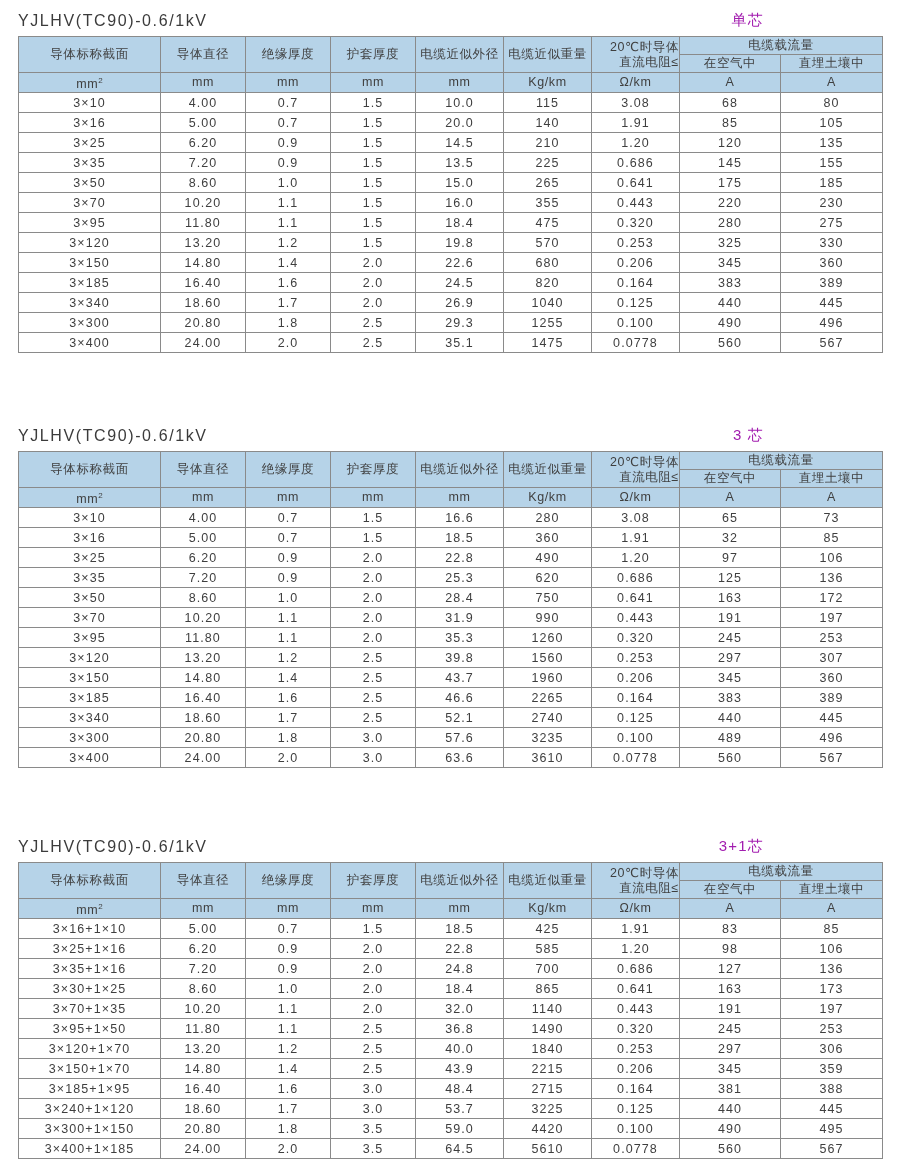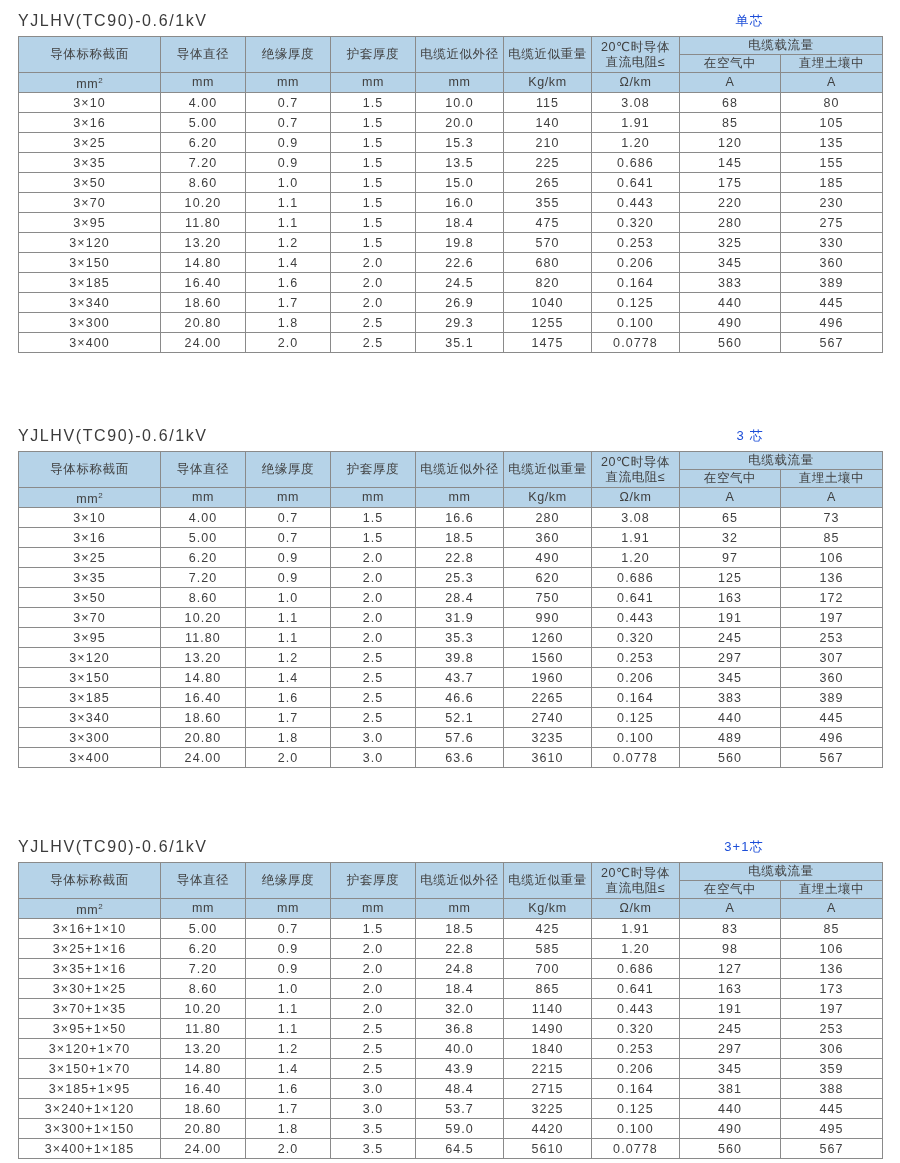--- a/index.html
+++ b/index.html
@@ -40,23 +40,23 @@
 
   .block-title {
     font-size: 16px;
     letter-spacing: 1.6px;
     color: #3b3b3b;
     white-space: nowrap;
     font-weight: normal;
   }
 
   .block-cores {
-    font-size: 13px;
+    font-size: 15px;
     letter-spacing: 1.2px;
-    color: #1d4ed8;
+    color: #a21caf;
     white-space: nowrap;
     padding-right: 8px;
   }
 
   table.spec {
     border-collapse: collapse;
     width: 864px;
     table-layout: fixed;
     margin-top: 6px;
     border: 1px solid #8a8a8a;
@@ -103,20 +103,21 @@
     white-space: nowrap;
   }
 
   td.c-sec {
     letter-spacing: 1.4px;
   }
 
   .two-line {
     display: block;
     line-height: 15px;
+    text-align: right;
   }
 
   .gap-lg { height: 62px; }
   .gap-sm { height: 58px; }
 
   .sup {
     font-size: 8px;
     vertical-align: super;
     letter-spacing: 0;
   }
@@ -194,21 +195,21 @@
             <td>140</td>
             <td>1.91</td>
             <td>85</td>
             <td>105</td>
           </tr>
           <tr>
             <td class="c-sec">3×25</td>
             <td>6.20</td>
             <td>0.9</td>
             <td>1.5</td>
-            <td>15.3</td>
+            <td>14.5</td>
             <td>210</td>
             <td>1.20</td>
             <td>120</td>
             <td>135</td>
           </tr>
           <tr>
             <td class="c-sec">3×35</td>
             <td>7.20</td>
             <td>0.9</td>
             <td>1.5</td>

